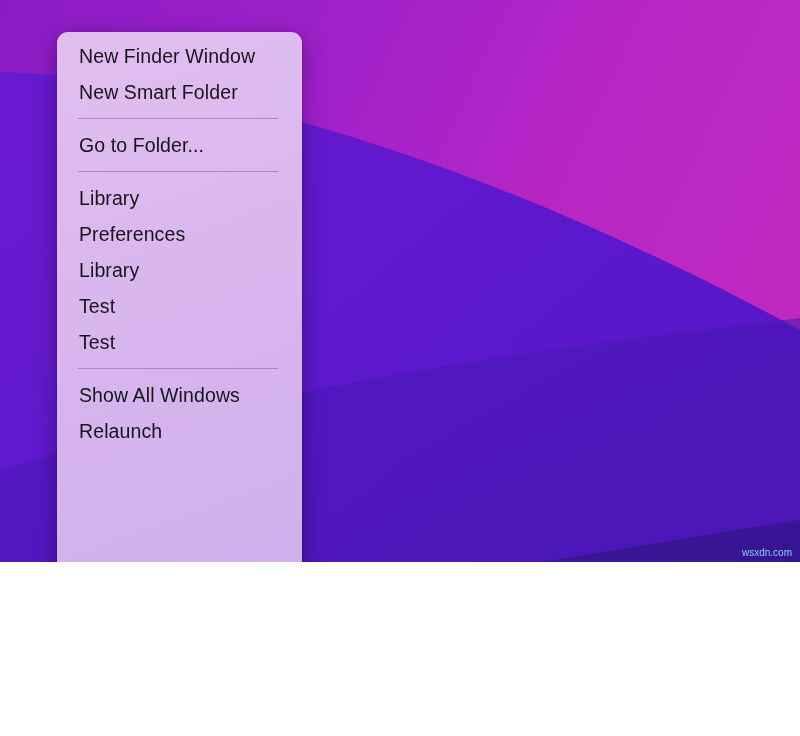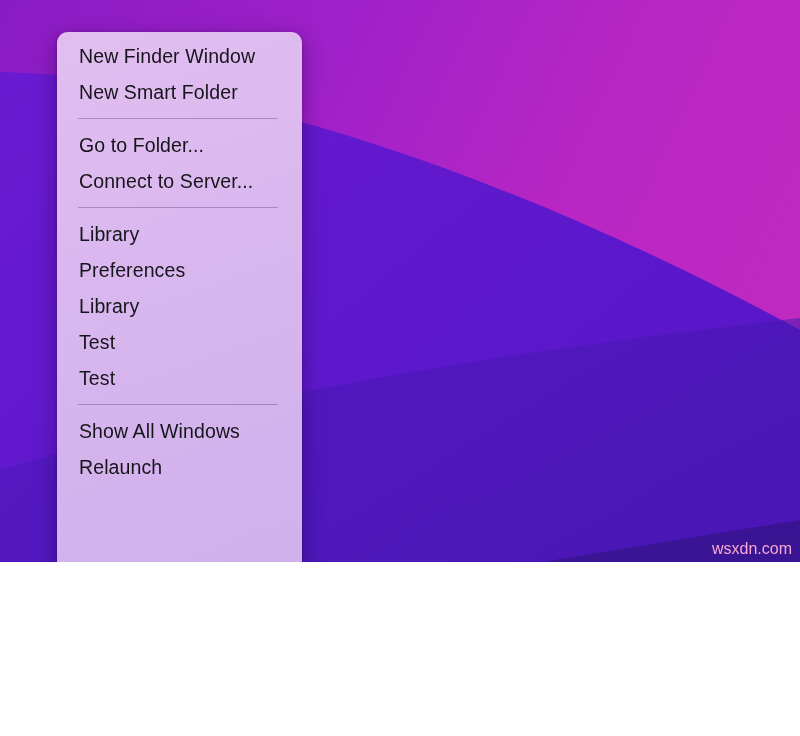--- a/index.html
+++ b/index.html
@@ -178,22 +178,22 @@
   
   .rem { background:#ffffff; padding: 10px 8px; box-sizing:border-box; display:flex; flex-direction:column; justify-content:space-around; }
   .rem-row { display:flex; align-items:center; gap:5px; }
   .rem-row b { width:9px; height:9px; border-radius:50%; display:block; }
   .rem-row s { flex:1; height:2px; background:#d2d2d6; display:block; text-decoration:none; }
 
   .watermark {
     position: absolute;
     right: 8px;
     bottom: 4px;
-    font-size: 16px;
-    color: #f9a8d4;
+    font-size: 10px;
+    color: #7dd3fc;
     z-index: 40;
   }
 </style>
 </head>
 <body>
 
 <div id="screen">
 
   <div class="wallpaper">
     <div class="wp-base"></div>
@@ -225,21 +225,20 @@
   </svg>
 
   <div class="menu">
 
     <div class="menu-item">New Finder Window</div>
     <div class="menu-item">New Smart Folder</div>
 
     <div class="menu-sep"></div>
 
     <div class="menu-item">Go to Folder...</div>
-    <div class="menu-item">Connect to Server...</div>
 
     <div class="menu-sep"></div>
 
     <div class="menu-item">Library</div>
     <div class="menu-item">Preferences</div>
     <div class="menu-item">Library</div>
     <div class="menu-item">Test</div>
     <div class="menu-item">Test</div>
 
     <div class="menu-sep"></div>

